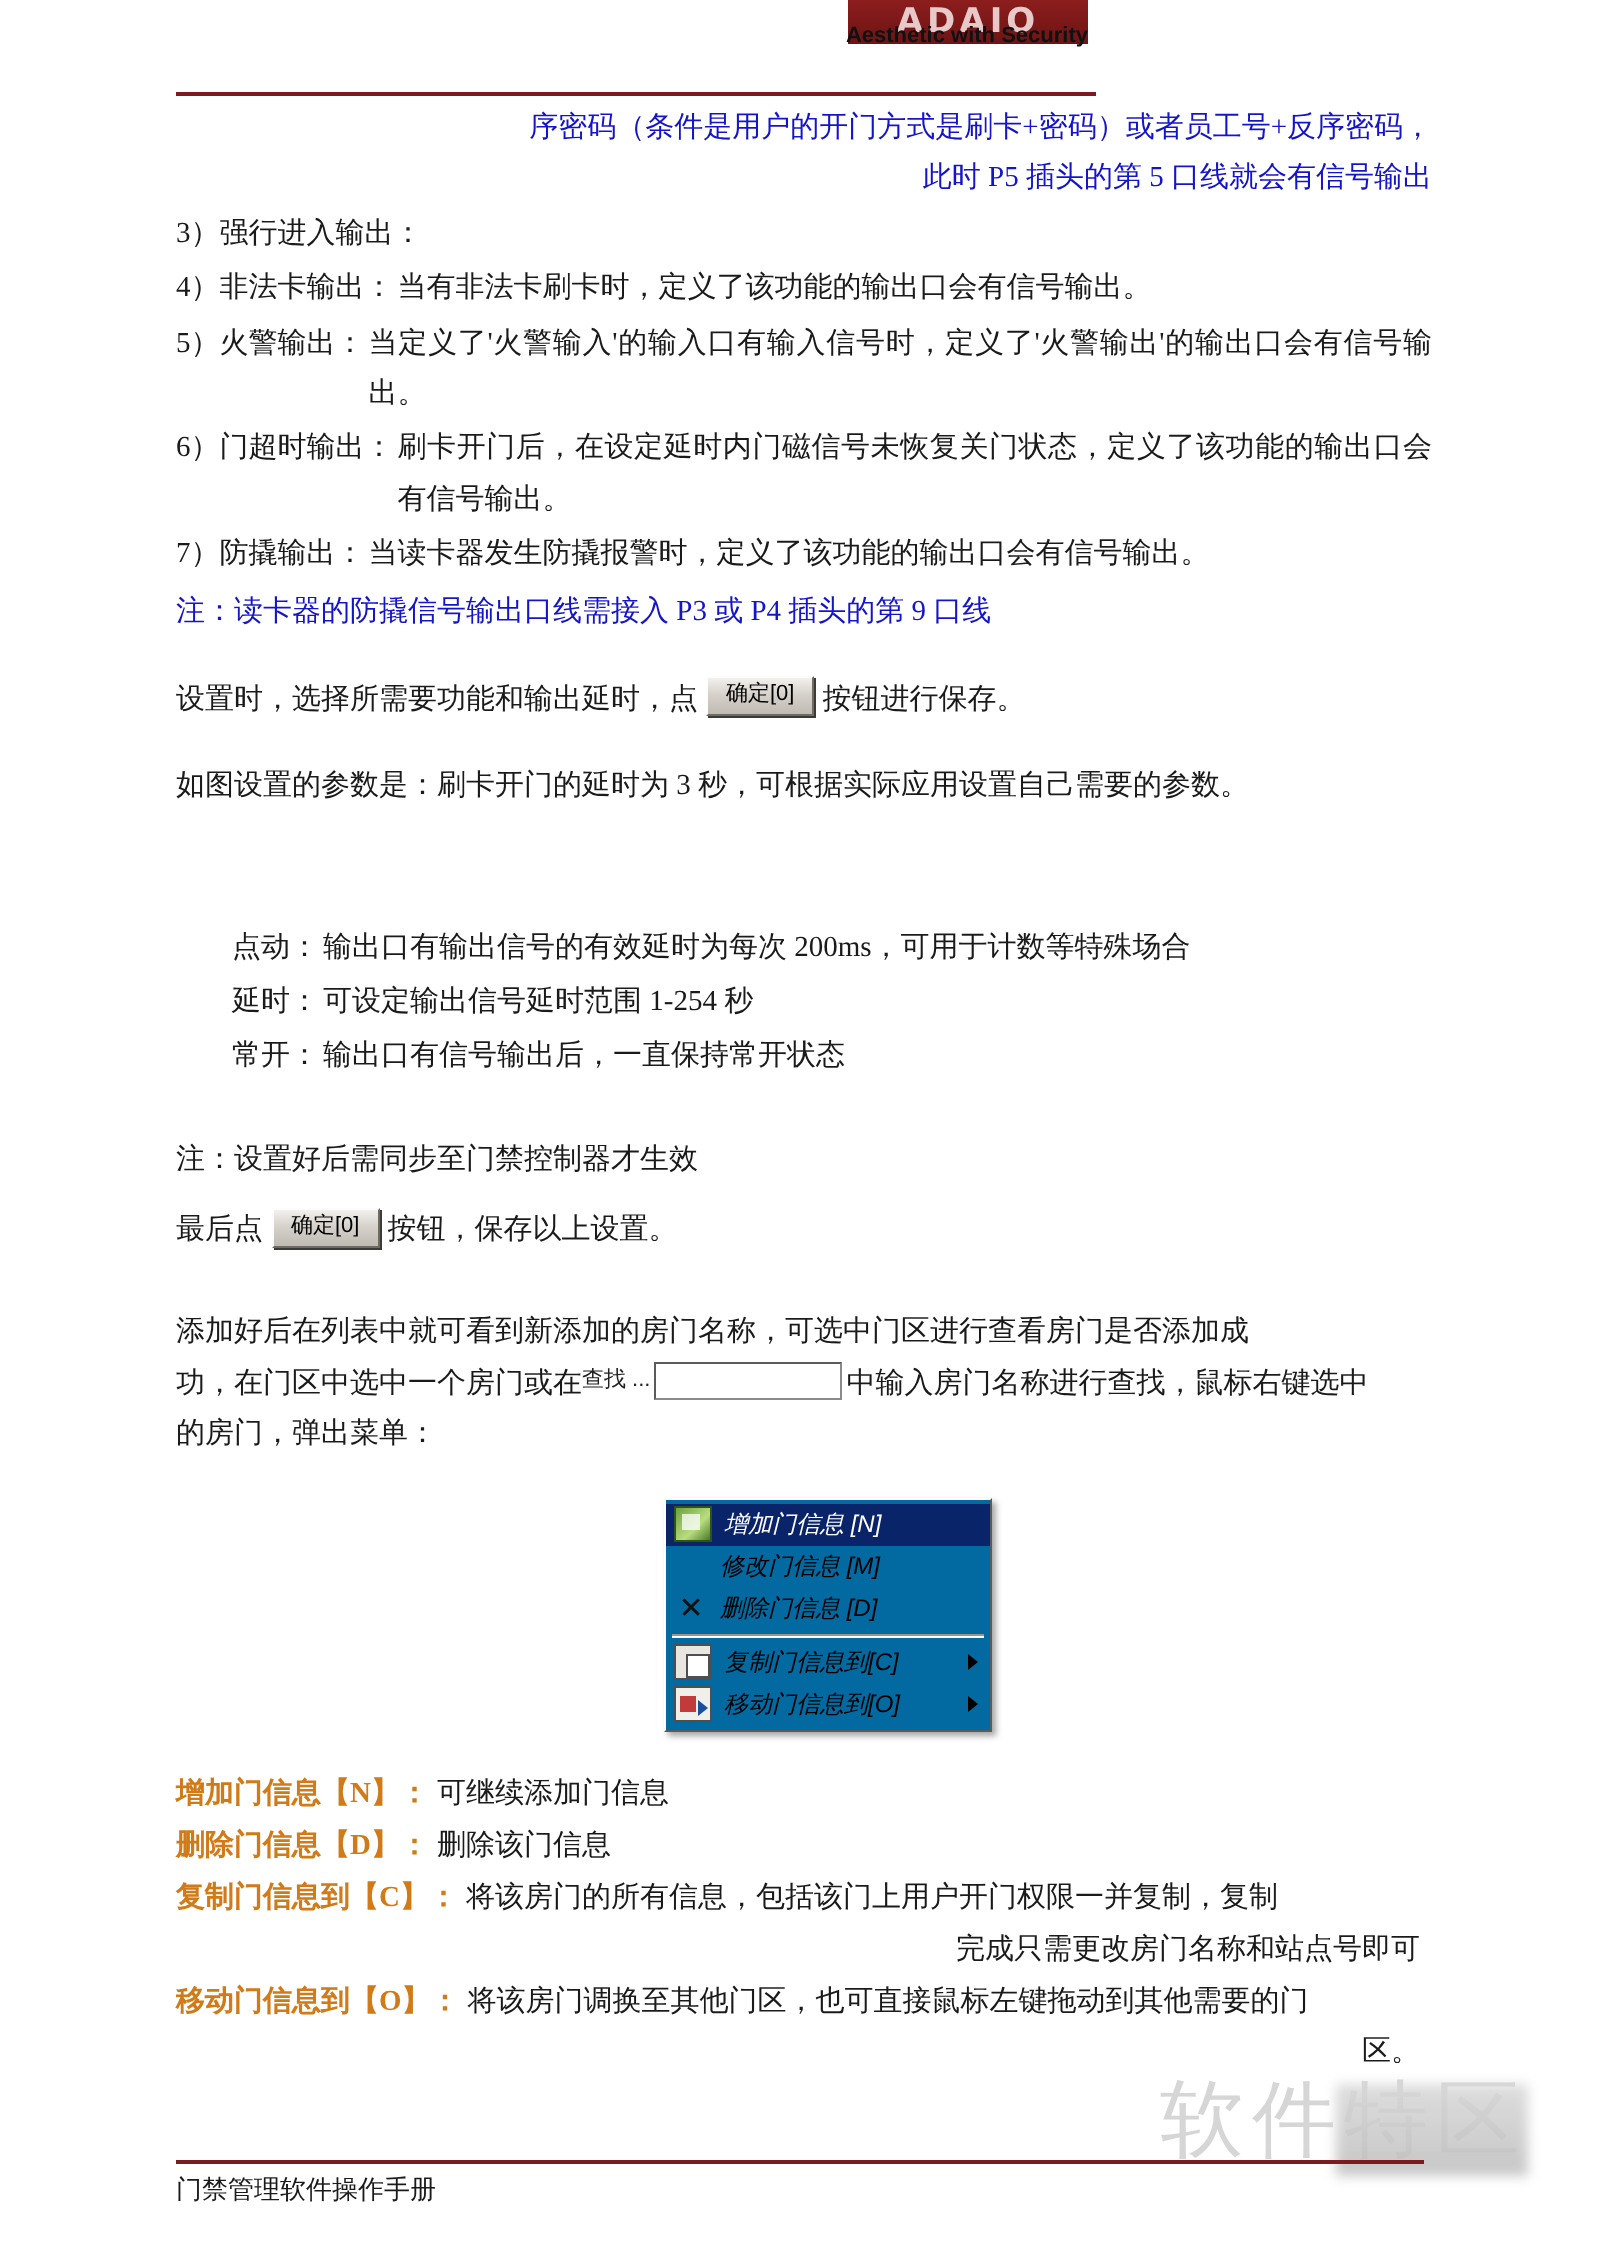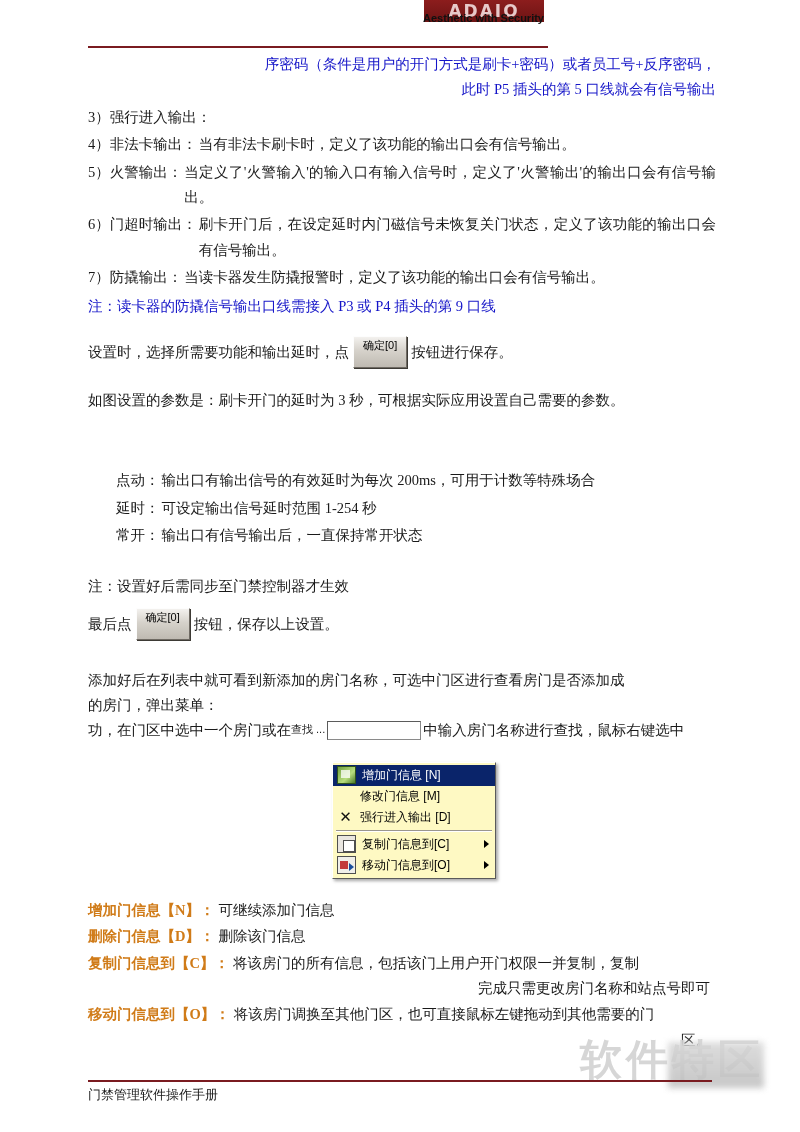--- a/index.html
+++ b/index.html
@@ -108,21 +108,21 @@
     display: inline-block;
     vertical-align: middle;
     background: linear-gradient(180deg, #f3f1ee 0%, #d6d2cb 45%, #bfbab2 100%);
     border: 1px solid #6f6a63;
     border-top-color: #fdfdfd;
     border-left-color: #fdfdfd;
     box-shadow: 1px 1px 0 #3d3a35;
     font-family: "Liberation Sans", sans-serif;
     font-size: 11px;
     color: #000;
-    padding: 3px 9px 16px 9px;
+    padding: 3px 9px 4px 9px;
     line-height: 1;
     margin: 0 4px;
     position: relative;
     top: -2px;
   }
 
   
   .win-input {
     display: inline-block;
     vertical-align: middle;
@@ -147,30 +147,31 @@
     font-size: 11px;
     color: #222;
     vertical-align: middle;
     position: relative;
     top: -2px;
   }
 
   
   .ctx-menu {
     width: 164px;
-    background: #fef9c3;
+    background: #0369a1;
     border: 1px solid #ffffff;
     border-right-color: #5a5a5a;
     border-bottom-color: #5a5a5a;
     box-shadow: 2px 2px 3px rgba(0,0,0,0.35);
     font-family: "Liberation Sans", sans-serif;
     font-size: 12px;
     color: #000;
     padding: 2px 0;
     box-sizing: border-box;
+    font-style: italic;
   }
   .ctx-row {
     display: flex;
     align-items: center;
     height: 21px;
     padding: 0 4px;
     position: relative;
   }
   .ctx-row.selected {
     background: #0a246a;
@@ -270,21 +271,21 @@
     padding-right: 6px;
   }
 
   
   .watermark {
     position: absolute;
     right: 36px;
     bottom: 44px;
     font-family: "DejaVu Sans", sans-serif;
     font-size: 42px;
-    font-weight: bold;
+    font-weight: normal;
     color: #cfcfcf;
     letter-spacing: 4px;
     white-space: nowrap;
     opacity: .85;
   }
   .watermark-blur {
     position: absolute;
     right: 36px;
     bottom: 44px;
     width: 96px;
@@ -385,40 +386,40 @@
 
     <div class="gap-s"></div>
 
     <p class="para">
       <span>最后点</span><span class="win-btn">确定[0]</span><span>按钮，保存以上设置。</span>
     </p>
 
     <div class="gap-l"></div>
 
     <p class="para">添加好后在列表中就可看到新添加的房门名称，可选中门区进行查看房门是否添加成</p>
-    <p class="para">的房门，弹出菜单：</p>
     <p class="para">
       <span>功，在门区中选中一个房门或在</span><span class="win-input-label">查找 ...</span><span class="win-input"></span><span>中输入房门名称进行查找，鼠标右键选中</span>
     </p>
+    <p class="para">的房门，弹出菜单：</p>
 
     <div class="gap-m"></div>
 
     <div style="padding-left:244px;">
       <div class="ctx-menu">
         <div class="ctx-row selected">
           <span class="ctx-icon ic-add"></span>
           <span class="ctx-label">增加门信息 [N]</span>
         </div>
         <div class="ctx-row">
           <span class="ctx-icon"></span>
           <span class="ctx-label">修改门信息 [M]</span>
         </div>
         <div class="ctx-row">
           <span class="ctx-icon ic-x">✕</span>
-          <span class="ctx-label">强行进入输出 [D]</span>
+          <span class="ctx-label">删除门信息 [D]</span>
         </div>
         <div class="ctx-sep"></div>
         <div class="ctx-row">
           <span class="ctx-icon ic-copy"></span>
           <span class="ctx-label">复制门信息到[C]</span>
           <span class="ctx-arrow"></span>
         </div>
         <div class="ctx-row">
           <span class="ctx-icon ic-move"></span>
           <span class="ctx-label">移动门信息到[O]</span>

